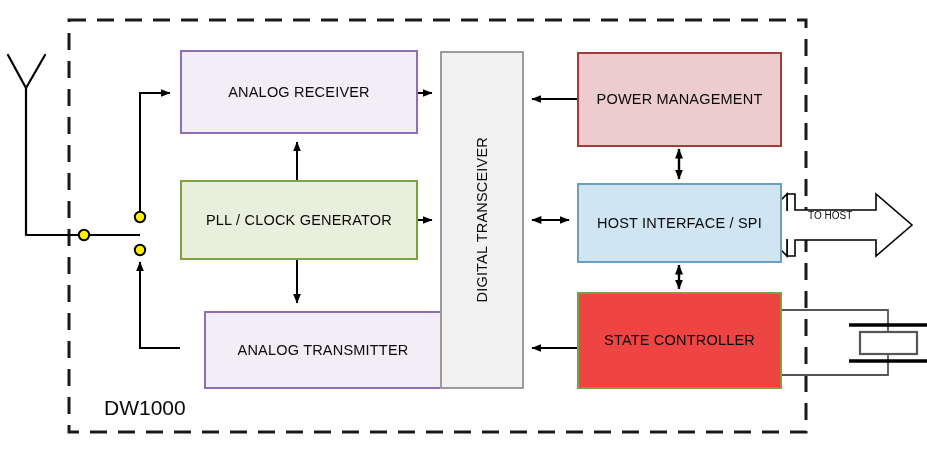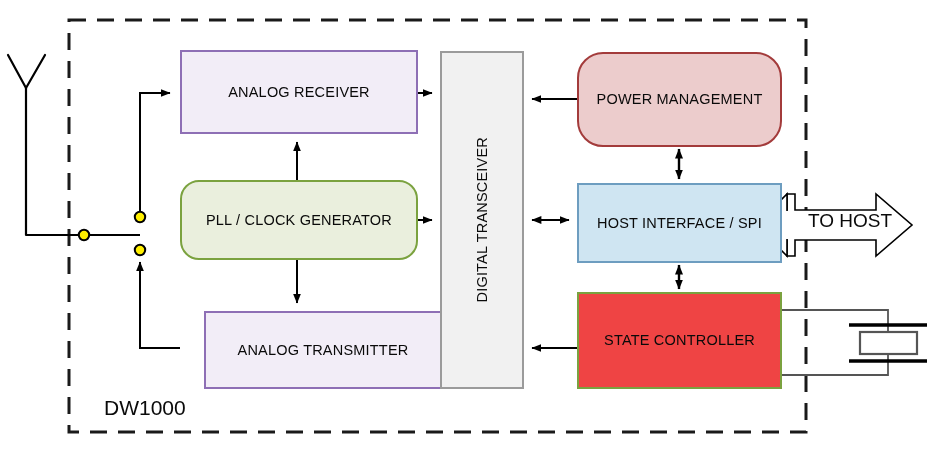--- a/index.html
+++ b/index.html
@@ -35,61 +35,61 @@
     color:#0a0a0a;
     line-height:1.15;
     z-index:4;
   }
   .blk-rx{
     left:180px; top:50px; width:238px; height:84px;
     background:#f2edf7; border-color:#8e6fb5;
   }
   .blk-pll{
     left:180px; top:180px; width:238px; height:80px;
-    background:#eaefdd; border-color:#7ba23f;border-radius:19px;
+    background:#eaefdd; border-color:#7ba23f;
   }
   .blk-tx{
     left:180px; top:311px; width:238px; height:78px;
     background:#f2edf7; border-color:#8e6fb5;margin-left:24px;
   }
   .blk-dt{
     left:440px; top:51px; width:84px; height:338px;
     background:#f1f1f1; border-color:#9b9b9b;
   }
   .blk-dt .vtext{
     writing-mode:vertical-rl;
     transform:rotate(180deg);
     white-space:nowrap;
     font-size:14.5px;
     letter-spacing:0.2px;
   }
   .blk-pm{
     left:577px; top:52px; width:205px; height:95px;
-    background:#eccccc; border-color:#a33b3b;border-radius:26px;
+    background:#eccccc; border-color:#a33b3b;
   }
   .blk-hif{
     left:577px; top:183px; width:205px; height:80px;
     background:#cfe5f2; border-color:#6d9dc0;
   }
   .blk-sc{
     left:577px; top:292px; width:205px; height:97px;
     background:#ef4444; border-color:#7ba23f;
   }
   
   .lbl{
     position:absolute;
     font-size:21px;
     color:#0a0a0a;
     white-space:nowrap;
     z-index:5;
   }
   .lbl-dw1000{ left:104px; top:396px; }
   .lbl-tohost{
     left:808px; top:210px;
-    font-size:19px;
+    font-size:10px;
   }
 </style>
 </head>
 <body>
 
 <div id="stage">
 
   <svg id="svg-layer" viewBox="0 0 927 449">
     <defs>
       <marker id="ah" markerWidth="11" markerHeight="11" refX="9.4" refY="4" orient="auto" markerUnits="userSpaceOnUse">

